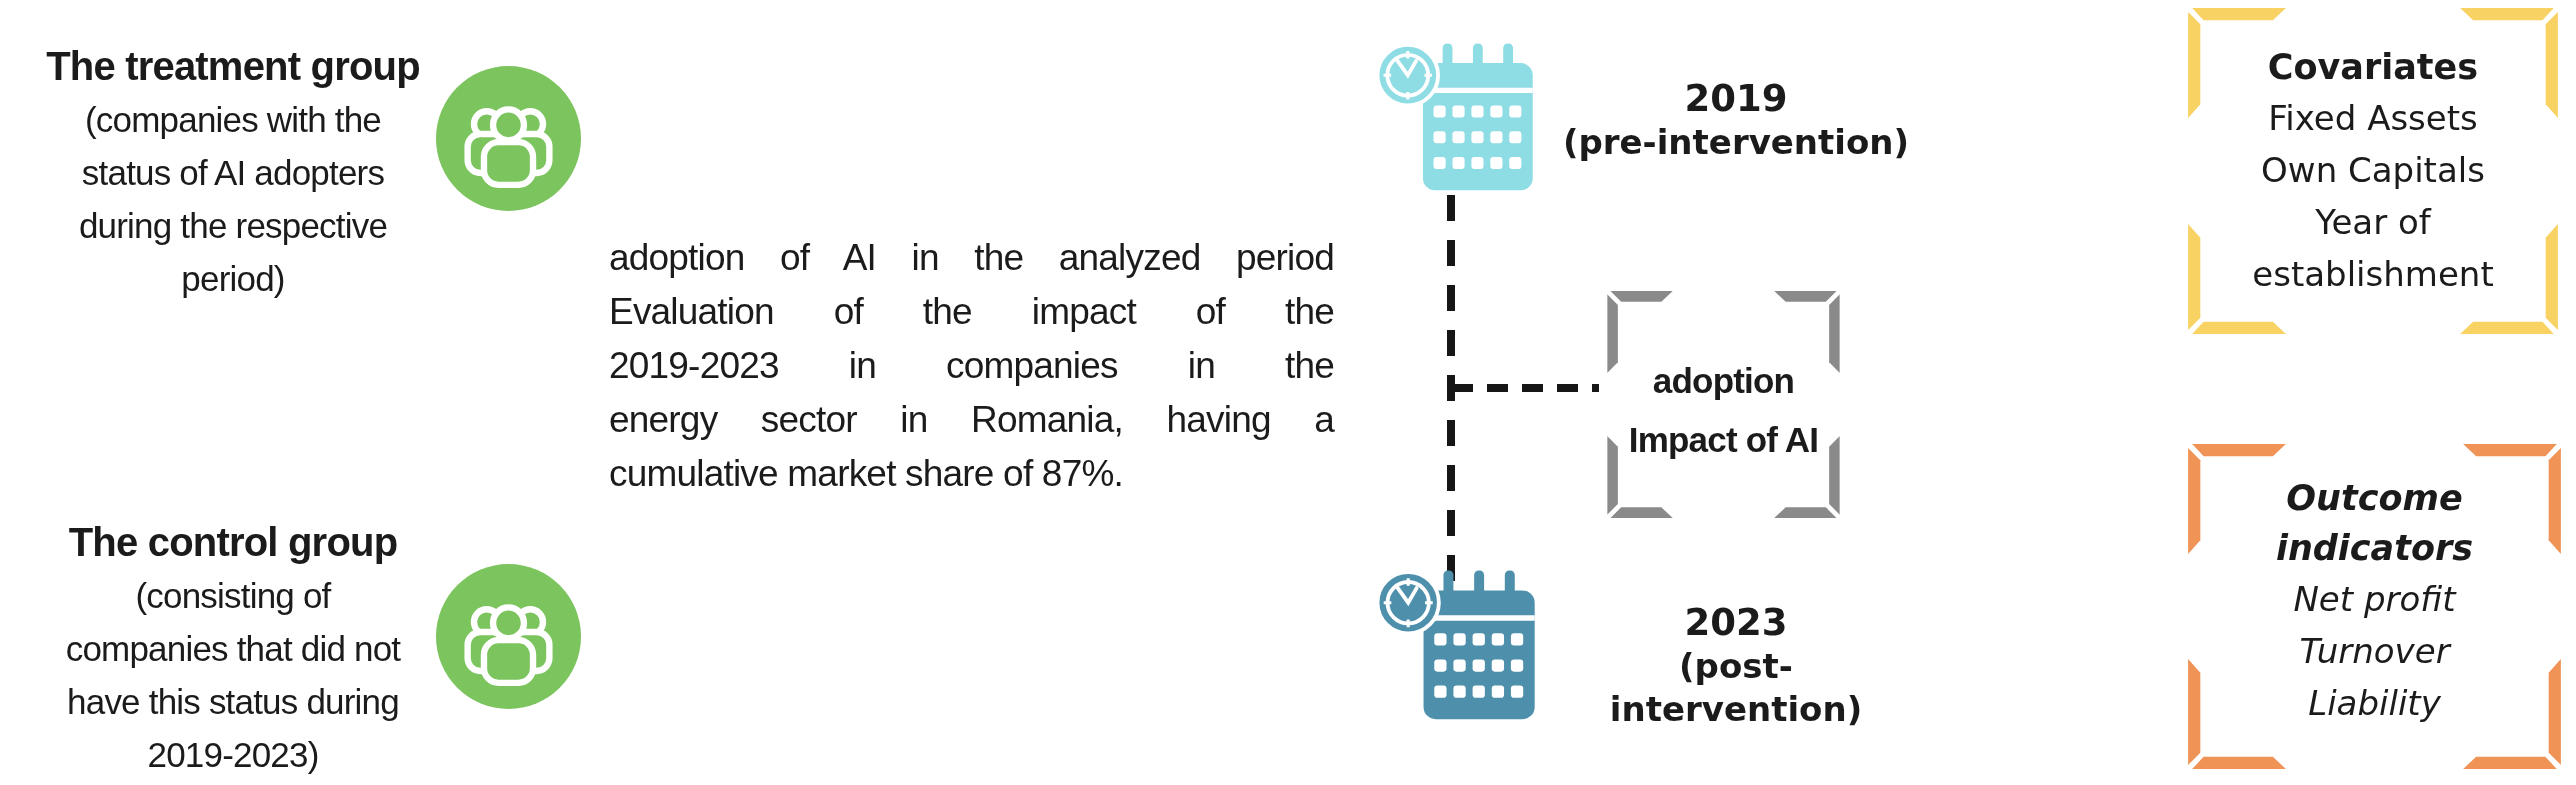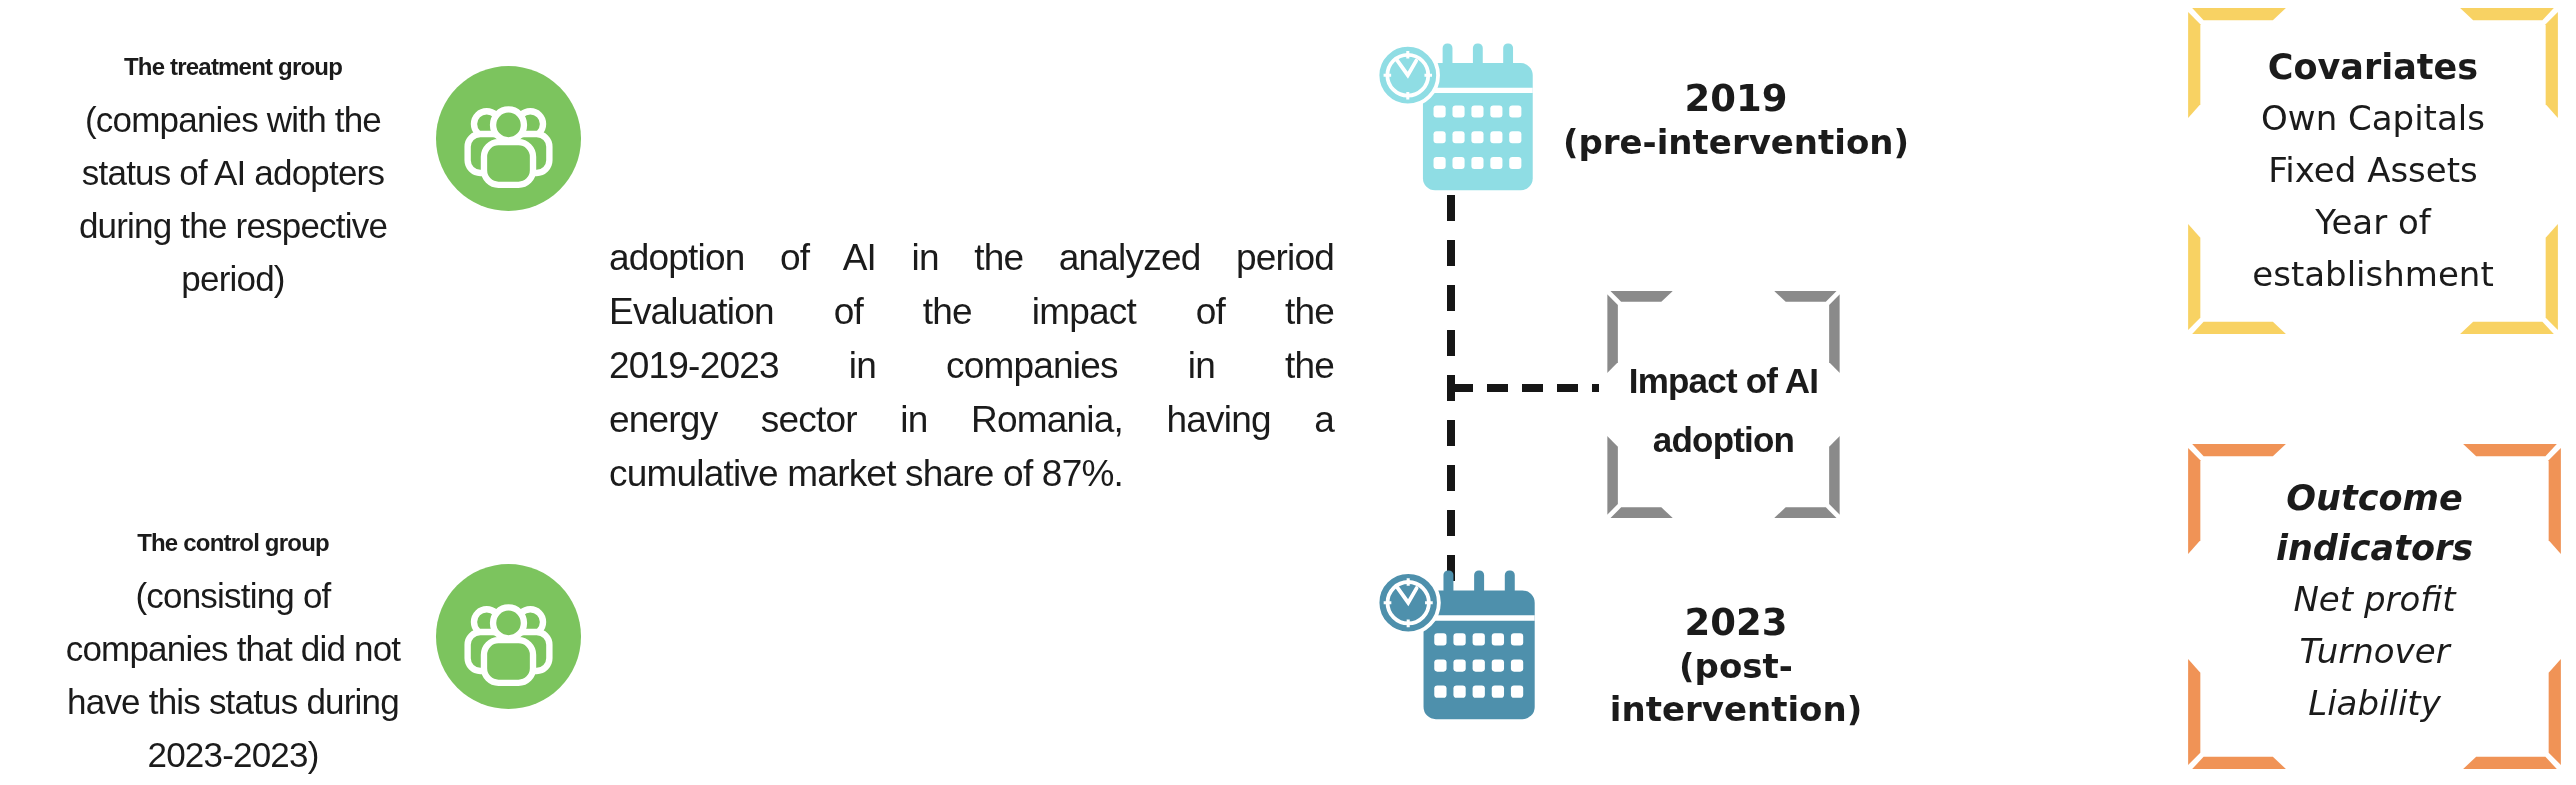--- a/index.html
+++ b/index.html
@@ -8,21 +8,21 @@
     width:2576px;height:785px;
     overflow:hidden;
     background:var(--color-background,#fff);
     color:var(--color-text,#1b1b1b);
     font-family:"Liberation Sans",sans-serif;
   }
   .abs{position:absolute;}
 
   
   .group-card{width:450px;text-align:center;line-height:53px;font-size:35px;letter-spacing:-0.8px;}
-  .group-card .g-title{font-weight:bold;font-size:24px;}
+  .group-card .g-title{font-weight:bold;font-size:40px;}
   .group-icon{
     width:145px;height:145px;border-radius:50%;
     background:var(--color-group-icon,#7cc45e);
     display:flex;align-items:center;justify-content:center;
   }
   .group-icon svg{width:109px;height:109px;color:var(--color-group-icon,#7cc45e);}
 
   
   .ia-title{width:725px;text-align:center;font-weight:bold;font-size:37px;letter-spacing:-0.8px;}
   .ia-body{width:725px;font-size:37px;letter-spacing:-0.8px;line-height:54px;}
@@ -149,21 +149,21 @@
     <svg viewBox="0 0 120 120">
         <use href="#sym-people" xlink:href="#sym-people"></use>
       </svg>
   </div>
 
   <div class="abs group-card" style="left:8px;top:516px;">
     <div class="g-title">The control group</div>
     <div>(consisting of</div>
     <div>companies that did not</div>
     <div>have this status during</div>
-    <div>2023-2023)</div>
+    <div>2019-2023)</div>
   </div>
   <div class="abs group-icon" style="left:436px;top:564px;">
     <svg viewBox="0 0 120 120">
         <use href="#sym-people" xlink:href="#sym-people"></use>
       </svg>
   </div>
 
   <div class="abs ia-body" style="left:609px;top:231px;">
     <div class="jline">adoption of AI in the analyzed period</div>
     <div class="jline">Evaluation of the impact of the</div>
@@ -198,42 +198,42 @@
     <svg class="corner corner-sm tr" viewBox="0 0 80 100">
         <use href="#sym-corner-sm" xlink:href="#sym-corner-sm"></use>
       </svg>
     <svg class="corner corner-sm bl" viewBox="0 0 80 100">
         <use href="#sym-corner-sm" xlink:href="#sym-corner-sm"></use>
       </svg>
     <svg class="corner corner-sm br" viewBox="0 0 80 100">
         <use href="#sym-corner-sm" xlink:href="#sym-corner-sm"></use>
       </svg>
     <div class="impact-box-text" style="color:var(--color-text,#1b1b1b);">
+      <div>adoption</div>
       <div>Impact of AI</div>
-      <div>adoption</div>
     </div>
   </div>
 
   <div class="bracket-box yellow" style="left:2188px;top:8px;width:370px;height:326px;">
     <svg class="corner corner-lg tl" viewBox="0 0 120 135">
         <use href="#sym-corner-lg" xlink:href="#sym-corner-lg"></use>
       </svg>
     <svg class="corner corner-lg tr" viewBox="0 0 120 135">
         <use href="#sym-corner-lg" xlink:href="#sym-corner-lg"></use>
       </svg>
     <svg class="corner corner-lg bl" viewBox="0 0 120 135">
         <use href="#sym-corner-lg" xlink:href="#sym-corner-lg"></use>
       </svg>
     <svg class="corner corner-lg br" viewBox="0 0 120 135">
         <use href="#sym-corner-lg" xlink:href="#sym-corner-lg"></use>
       </svg>
     <div class="side-box-content" style="top:34px;color:var(--color-text,#1b1b1b);">
       <div class="sb-title">Covariates</div>
+      <div class="sb-item">Fixed Assets</div>
       <div class="sb-item">Own Capitals</div>
-      <div class="sb-item">Fixed Assets</div>
       <div class="sb-item wrap-340">Year of establishment</div>
     </div>
   </div>
 
   <div class="bracket-box orange" style="left:2188px;top:444px;width:373px;height:325px;">
     <svg class="corner corner-lg tl" viewBox="0 0 120 135">
         <use href="#sym-corner-lg" xlink:href="#sym-corner-lg"></use>
       </svg>
     <svg class="corner corner-lg tr" viewBox="0 0 120 135">
         <use href="#sym-corner-lg" xlink:href="#sym-corner-lg"></use>

